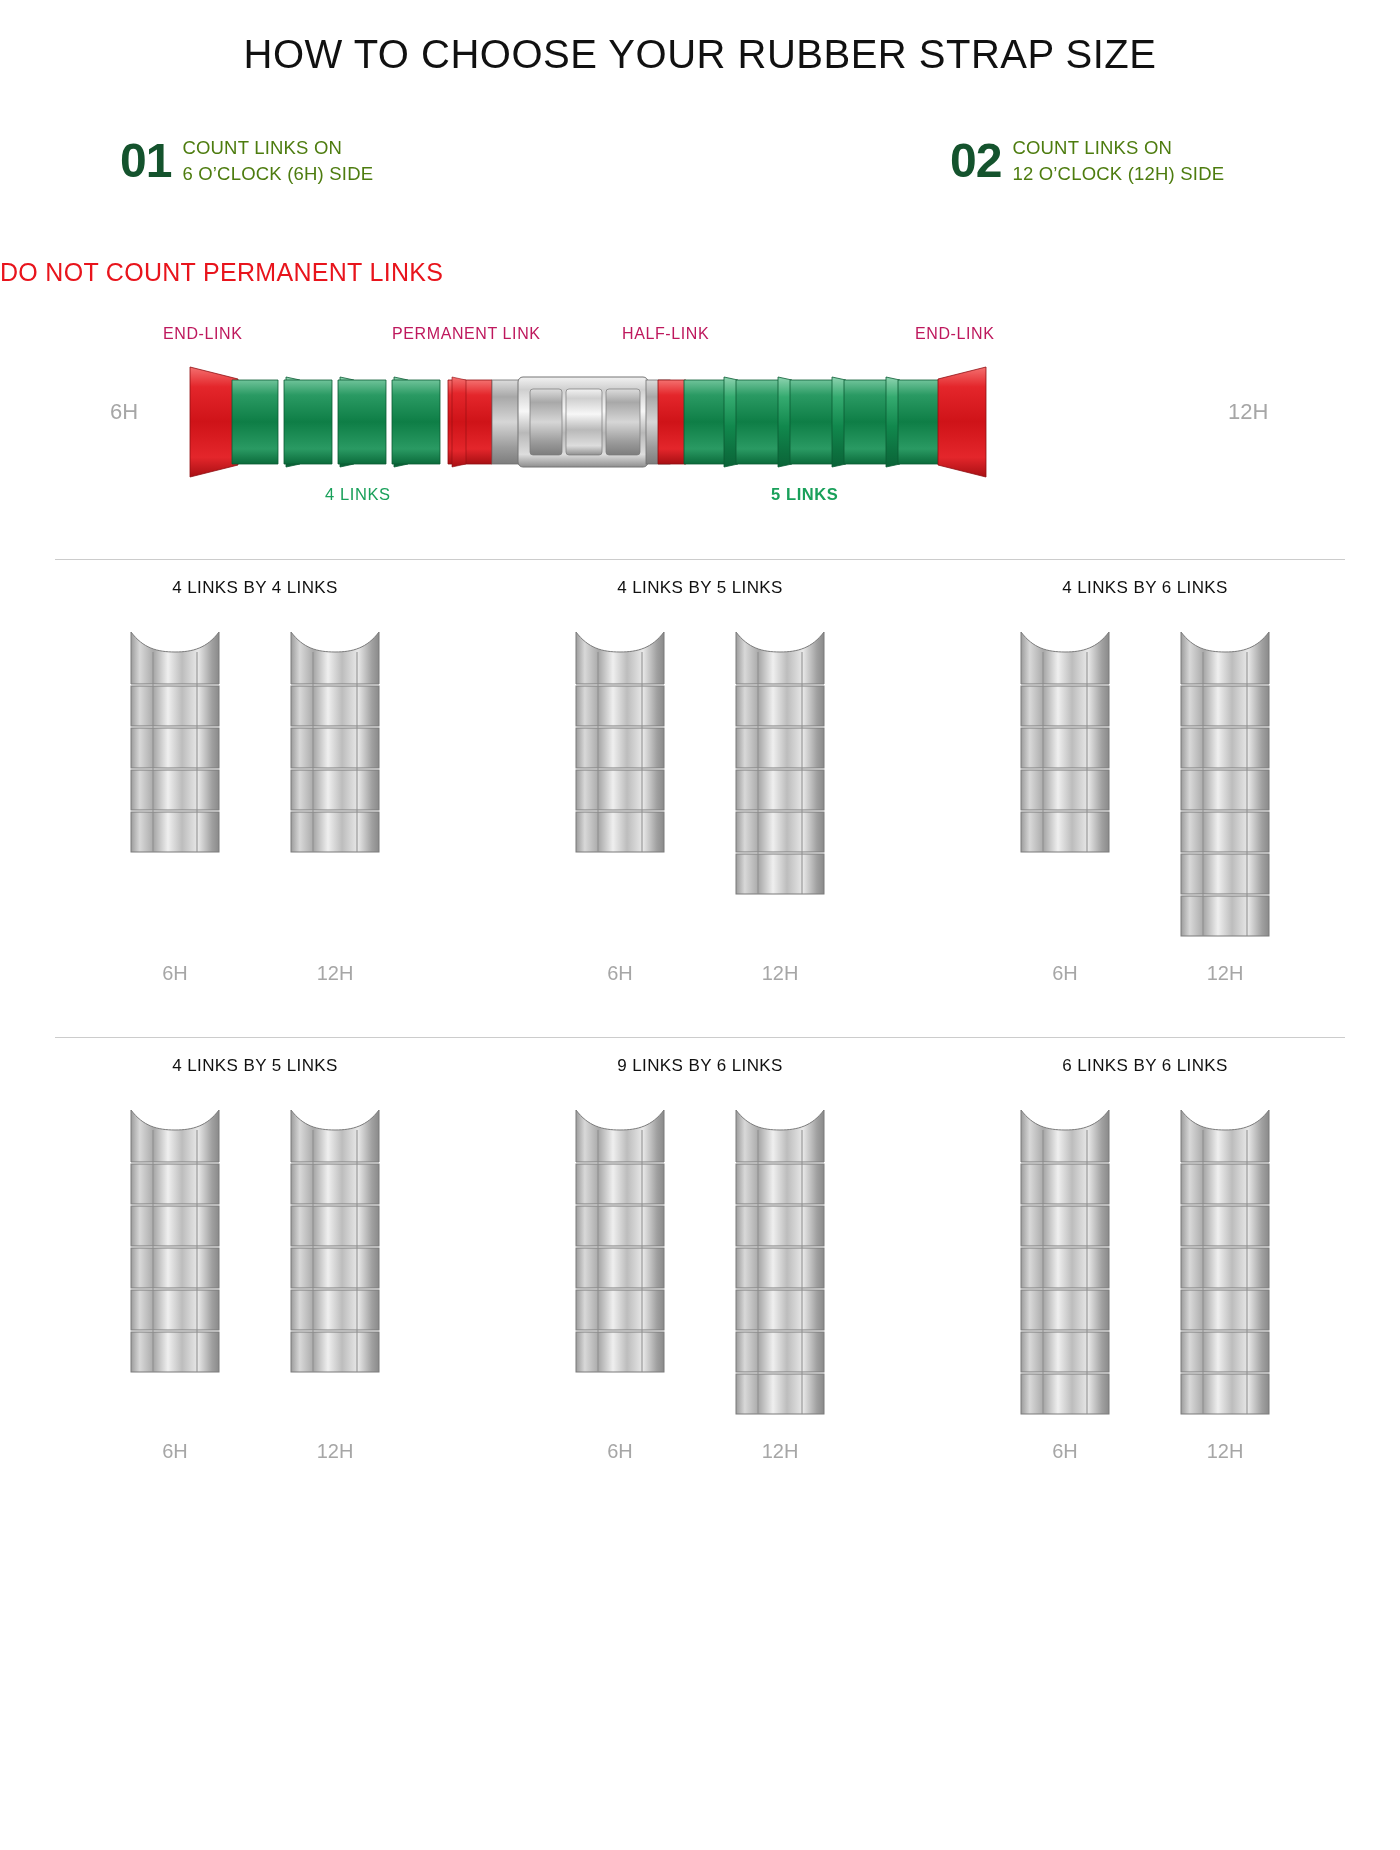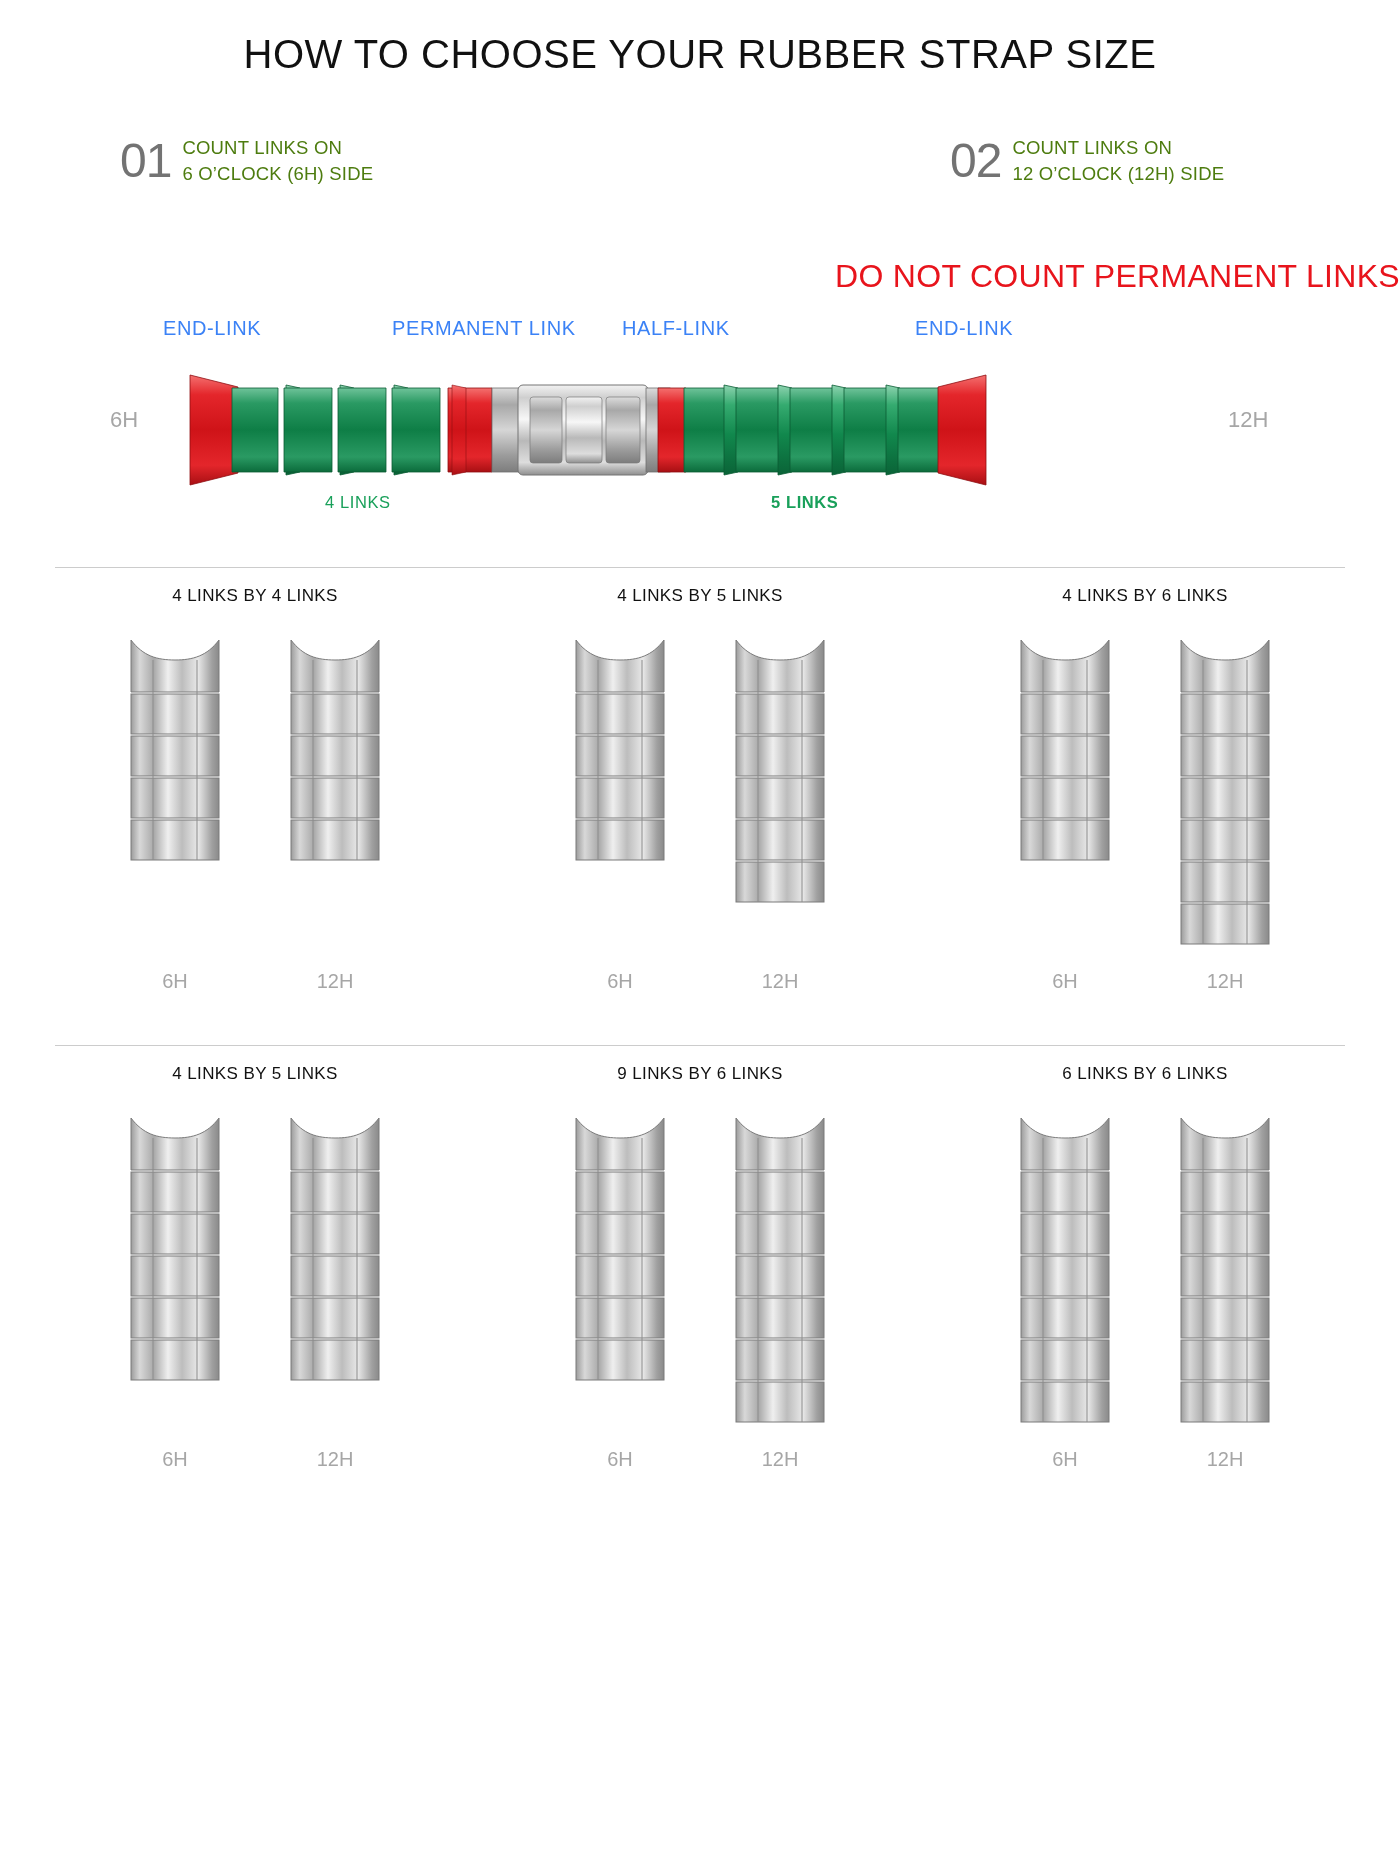--- a/index.html
+++ b/index.html
@@ -38,57 +38,58 @@
     width: 1160px;
     margin: 58px auto 0 auto;
   }
   .step {
     display: flex;
     align-items: center;
     gap: 11px;
   }
   .step-num {
     font-size: 48px;
-    font-weight: 400;
+    font-weight: 700;
     line-height: 1;
-    color: #737373;
+    color: #14532d;
     letter-spacing: -1px;
   }
   .step-text {
     font-size: 18.5px;
     line-height: 1.38;
     color: #4d7c0f;
     letter-spacing: 0.2px;
   }
   .step:nth-child(1) { width: 330px; }
   .step:nth-child(2) { width: 330px; }
   .step:nth-child(3) { width: 330px; }
 
   
   .warning {
-    text-align: right;
+    text-align: left;
     color: #e8141c;
-    font-size: 32px;
+    font-size: 25px;
     margin-top: 72px;
     letter-spacing: 0.3px;
   }
 
   
   .callouts {
     position: relative;
     width: 1400px;
     height: 30px;
     margin-top: 22px;
   }
   .callout {
     position: absolute;
-    font-size: 20px;
-    color: #3b82f6;
+    font-size: 16px;
+    color: #be185d;
     letter-spacing: 0.6px;
     white-space: nowrap;
+    margin-top: 16px;
   }
 
   
   .bracelet-wrap {
     position: relative;
     width: 1400px;
     height: 150px;
     margin-top: 8px;
   }
   .hour-label {

